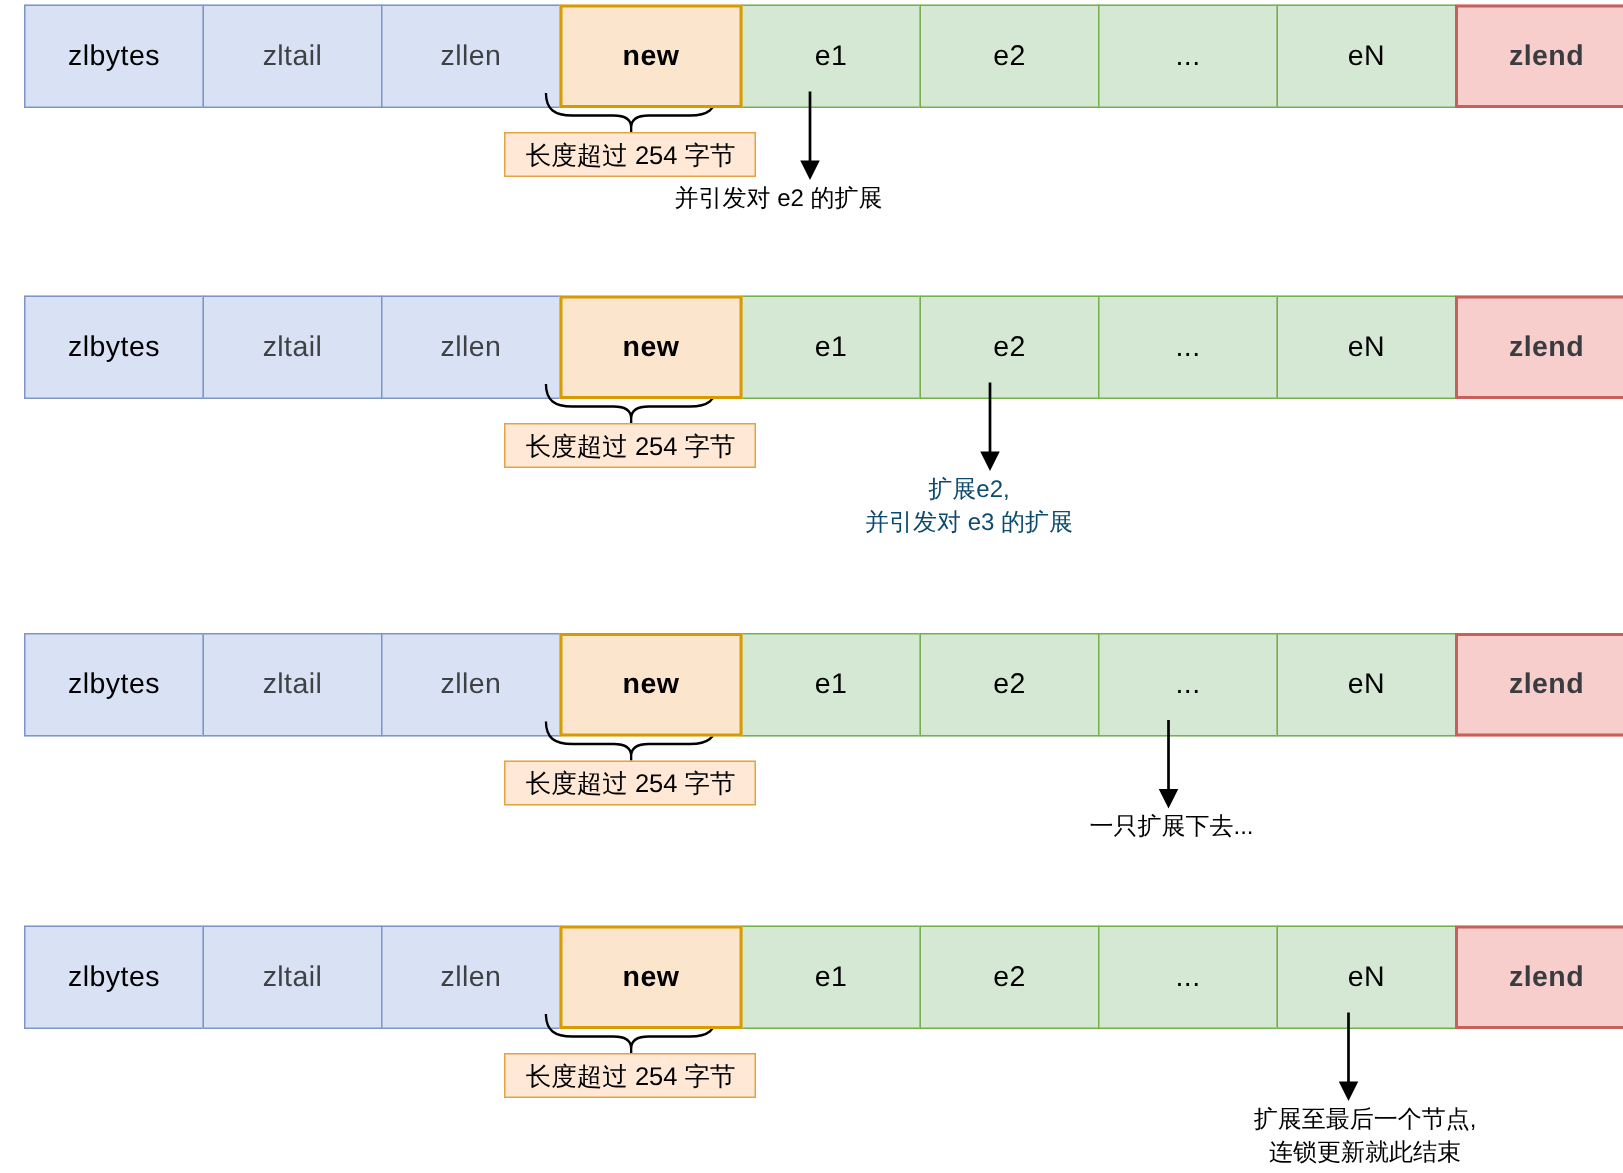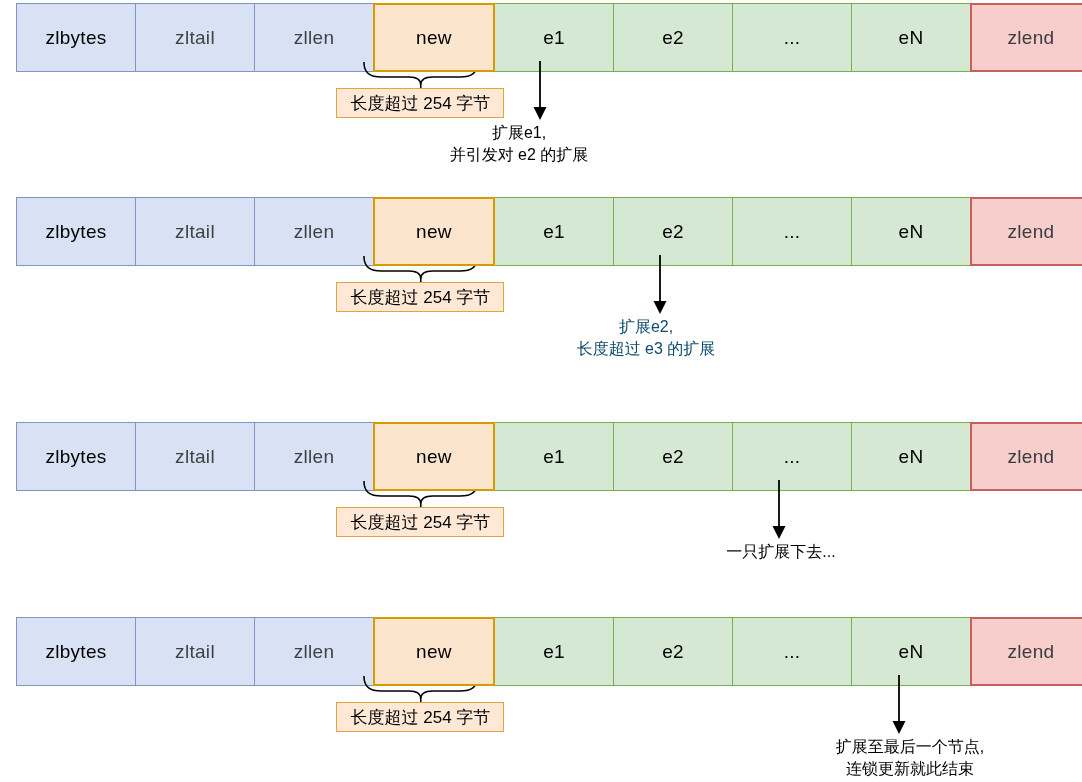--- a/index.html
+++ b/index.html
@@ -21,21 +21,21 @@
     flex: 1 1 0;
     box-sizing: border-box;
     display: flex;
     align-items: center;
     justify-content: center;
     font-size: 19px;
     letter-spacing: 0.3px;
     position: relative;
   }
   .cell + .cell { margin-left: -1px; }
-  .cell.thick { z-index: 2; }
+  .cell.thick { z-index: 2; font-weight: bold; }
   .brace-svg, .arrow-svg { position: absolute; overflow: visible; }
   .brace-label {
     position: absolute;
     box-sizing: border-box;
     display: flex;
     align-items: center;
     justify-content: center;
     font-size: 17px;
     white-space: nowrap;
     z-index: 3;
@@ -66,21 +66,20 @@
     </div>
     <svg class="brace-svg" viewBox="0 0 120 28" preserveAspectRatio="none" style="left: 361.667px; top: 61px; width: 117.556px; height: 28px;">
       <path d="M2,1 C2,12 8,16 20,16 L48,16 C56,16 60,19 60,24 C60,19 64,16 72,16 L100,16 C112,16 118,12 118,1 M60,24 L60,28" fill="none" stroke="#000000" stroke-width="1.6"></path>
     </svg>
     <div class="brace-label" style="left: 336.444px; top: 88px; width: 168px; height: 30px; background: rgb(255, 233, 214); border: 1.5px solid rgb(227, 163, 67); color: rgb(0, 0, 0);">长度超过 254 字节</div>
     <svg class="arrow-svg" viewBox="0 0 16 59" style="left: 532px; top: 61px; width: 16px; height: 59px;">
       <line x1="8" y1="0" x2="8" y2="47" stroke="#000000" stroke-width="1.8"></line>
       <polygon points="1.5,46 14.5,46 8,59" fill="#000000"></polygon>
     </svg>
     <div class="annotation" style="left: 359px; top: 122px; color: rgb(0, 0, 0);">
-      <div>扩展e1,</div>
       <div>并引发对 e2 的扩展</div>
     </div>
     <div class="row" style="left: 2px; top: 197px; width: 1076px;">
       <div class="cell" style="background: rgb(217, 226, 245); border: 1px solid rgb(125, 150, 197); color: rgb(0, 0, 0);">zlbytes</div>
       <div class="cell" style="background: rgb(217, 226, 245); border: 1px solid rgb(125, 150, 197); color: rgb(63, 66, 69);">zltail</div>
       <div class="cell" style="background: rgb(217, 226, 245); border: 1px solid rgb(125, 150, 197); color: rgb(63, 66, 69);">zllen</div>
       <div class="cell thick" style="background: rgb(252, 229, 205); border: 2px solid rgb(215, 155, 0); color: rgb(0, 0, 0);">new</div>
       <div class="cell" style="background: rgb(213, 232, 212); border: 1px solid rgb(116, 177, 76); color: rgb(0, 0, 0);">e1</div>
       <div class="cell" style="background: rgb(213, 232, 212); border: 1px solid rgb(116, 177, 76); color: rgb(0, 0, 0);">e2</div>
       <div class="cell" style="background: rgb(213, 232, 212); border: 1px solid rgb(116, 177, 76); color: rgb(0, 0, 0);">...</div>
@@ -90,21 +89,21 @@
     <svg class="brace-svg" viewBox="0 0 120 28" preserveAspectRatio="none" style="left: 361.667px; top: 255px; width: 117.556px; height: 28px;">
       <path d="M2,1 C2,12 8,16 20,16 L48,16 C56,16 60,19 60,24 C60,19 64,16 72,16 L100,16 C112,16 118,12 118,1 M60,24 L60,28" fill="none" stroke="#000000" stroke-width="1.6"></path>
     </svg>
     <div class="brace-label" style="left: 336.444px; top: 282px; width: 168px; height: 30px; background: rgb(255, 233, 214); border: 1.5px solid rgb(227, 163, 67); color: rgb(0, 0, 0);">长度超过 254 字节</div>
     <svg class="arrow-svg" viewBox="0 0 16 59" style="left: 651.556px; top: 255px; width: 16px; height: 59px;">
       <line x1="8" y1="0" x2="8" y2="47" stroke="#000000" stroke-width="1.8"></line>
       <polygon points="1.5,46 14.5,46 8,59" fill="#000000"></polygon>
     </svg>
     <div class="annotation" style="left: 486px; top: 316px; color: #0c4a6e;">
       <div>扩展e2,</div>
-      <div>长度超过 e3 的扩展</div>
+      <div>并引发对 e3 的扩展</div>
     </div>
     <div class="row" style="left: 2px; top: 422px; width: 1076px;">
       <div class="cell" style="background: rgb(217, 226, 245); border: 1px solid rgb(125, 150, 197); color: rgb(0, 0, 0);">zlbytes</div>
       <div class="cell" style="background: rgb(217, 226, 245); border: 1px solid rgb(125, 150, 197); color: rgb(63, 66, 69);">zltail</div>
       <div class="cell" style="background: rgb(217, 226, 245); border: 1px solid rgb(125, 150, 197); color: rgb(63, 66, 69);">zllen</div>
       <div class="cell thick" style="background: rgb(252, 229, 205); border: 2px solid rgb(215, 155, 0); color: rgb(0, 0, 0);">new</div>
       <div class="cell" style="background: rgb(213, 232, 212); border: 1px solid rgb(116, 177, 76); color: rgb(0, 0, 0);">e1</div>
       <div class="cell" style="background: rgb(213, 232, 212); border: 1px solid rgb(116, 177, 76); color: rgb(0, 0, 0);">e2</div>
       <div class="cell" style="background: rgb(213, 232, 212); border: 1px solid rgb(116, 177, 76); color: rgb(0, 0, 0);">...</div>
       <div class="cell" style="background: rgb(213, 232, 212); border: 1px solid rgb(116, 177, 76); color: rgb(0, 0, 0);">eN</div>

